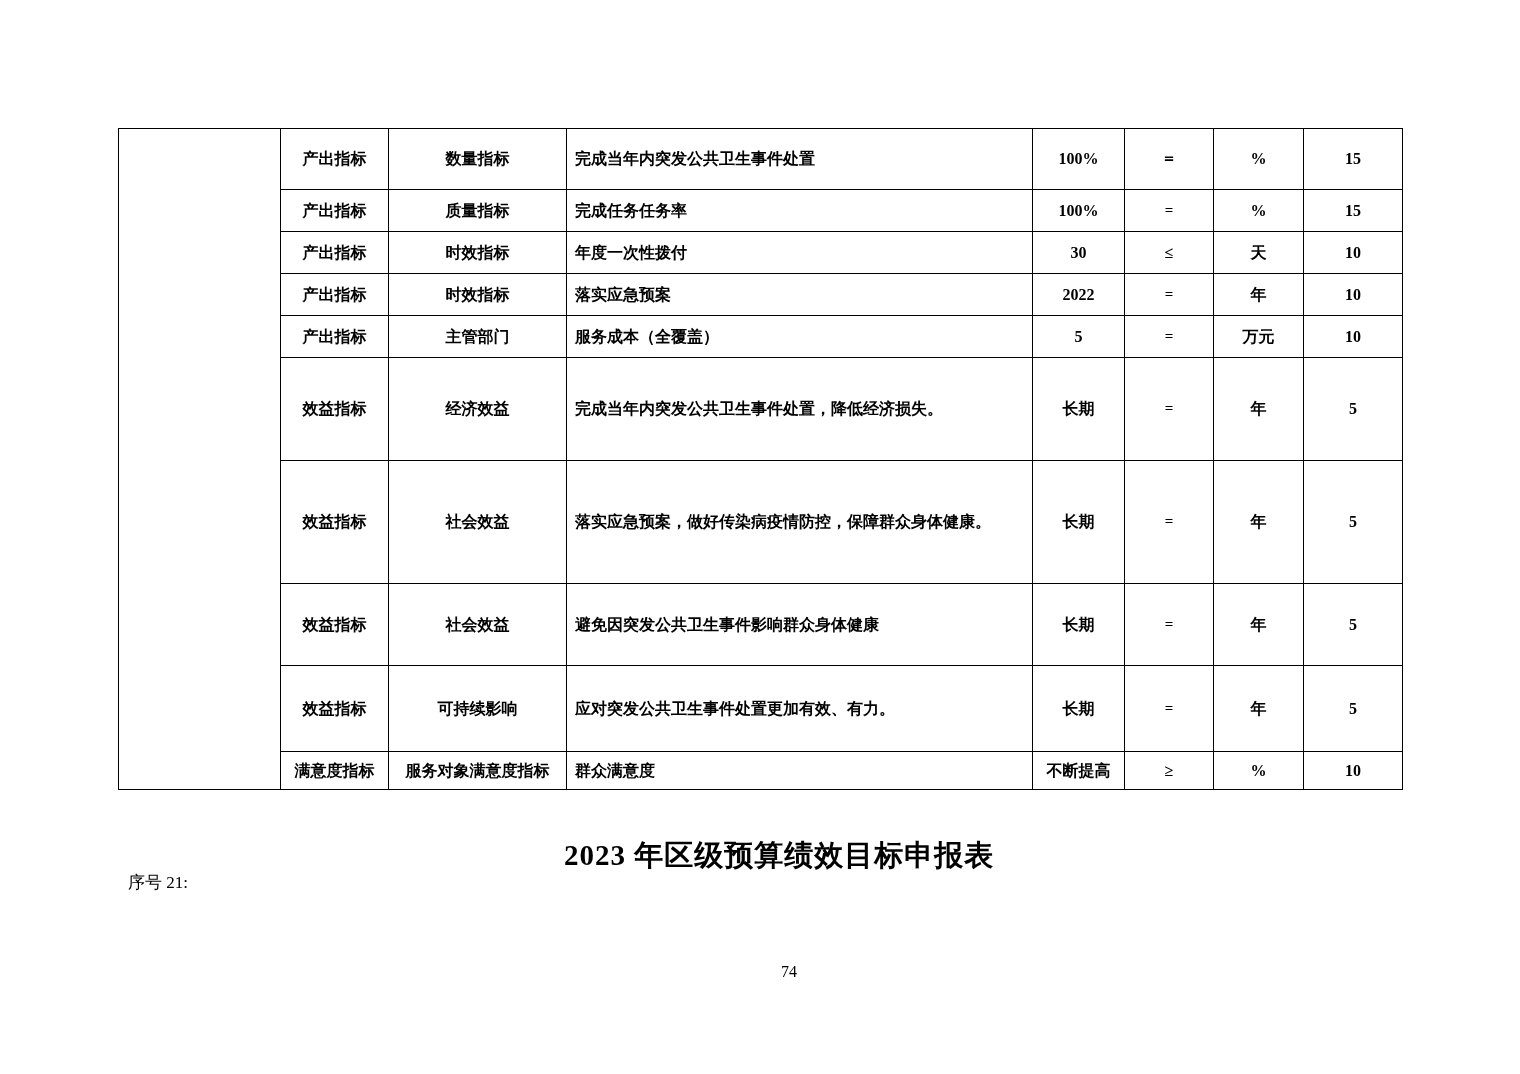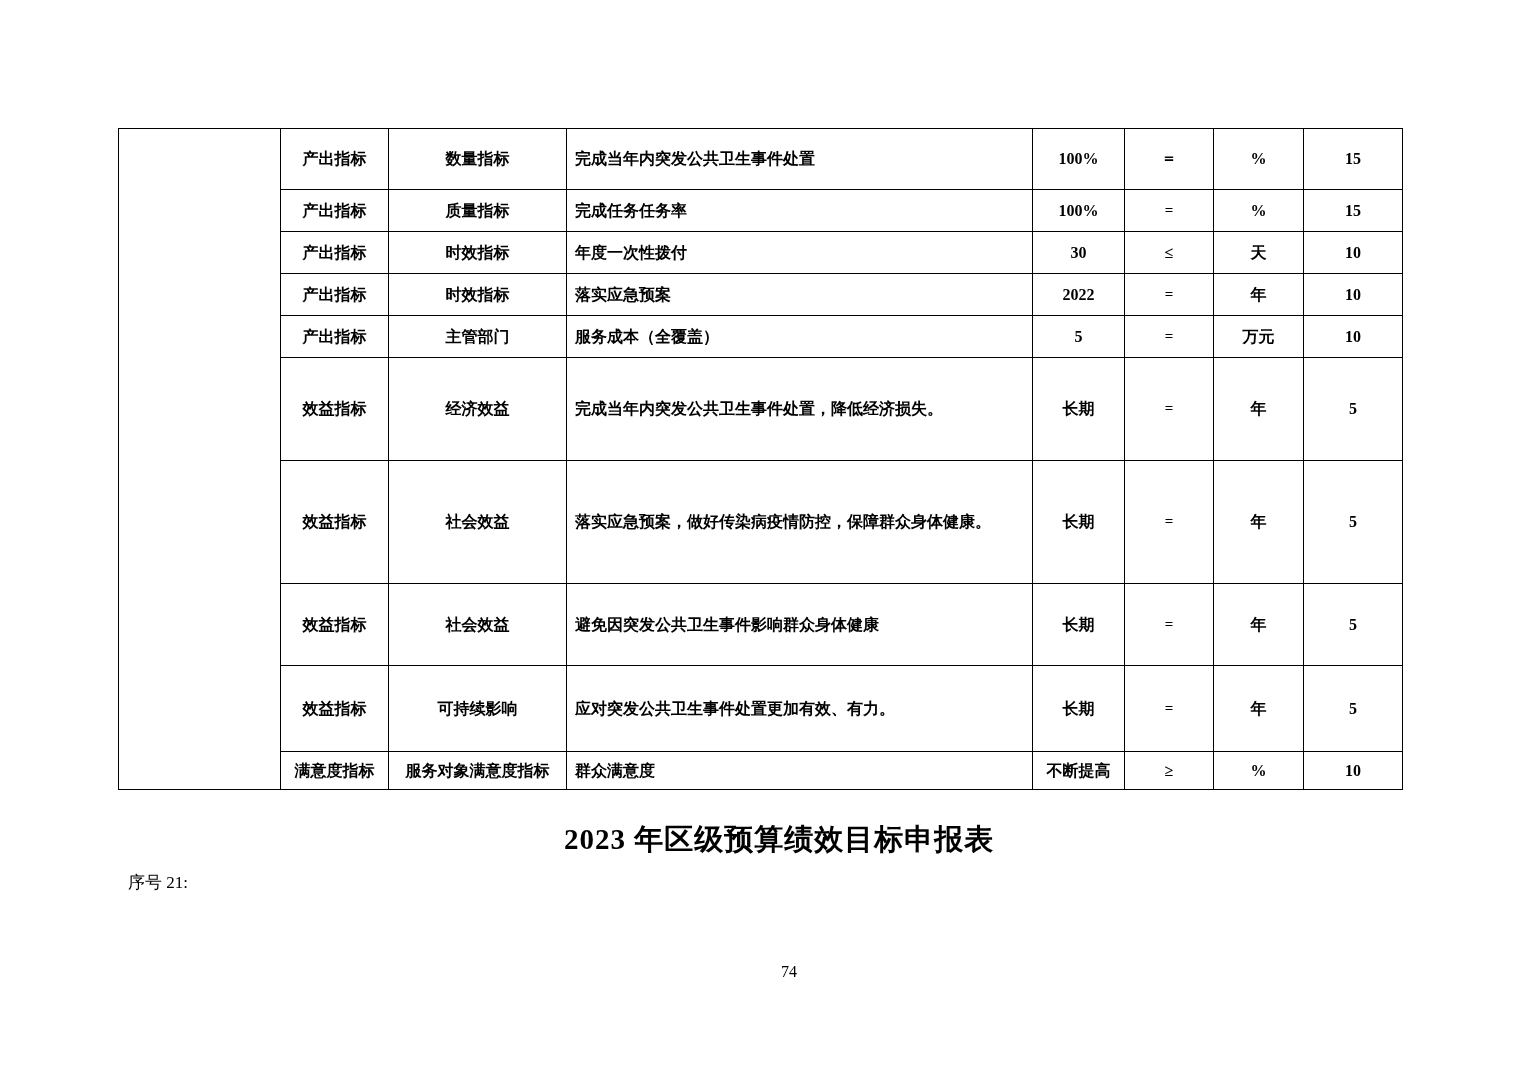--- a/index.html
+++ b/index.html
@@ -16,21 +16,21 @@
 
   
   .indicator-table{position:absolute;left:118px;top:128px;width:1284px;font-weight:bold;}
   .indicator-table td.name{text-align:left;padding-left:8px;padding-right:10px;margin-top:22px;}
   .indicator-table td.leftspan{border:1px solid #000;}
   .sign{font-size:15px;}
 
   
   .caption-area{position:absolute;left:118px;top:820px;width:1284px;height:48px;}
   .serial{position:absolute;left:10px;top:15px;font-size:17px;white-space:nowrap;margin-top:36px;}
-  .doc-title{position:absolute;left:38px;right:0;top:0;margin:0;text-align:center;
+  .doc-title{position:absolute;left:38px;right:0;top:0;margin:16px;text-align:center;
              font-size:29px;font-weight:bold;letter-spacing:1px;white-space:nowrap;}
 
   
   .declare-table{position:absolute;left:118px;top:873px;width:1284px;}
   .declare-table td{height:28px;}
 
   .page-number{position:absolute;left:0;top:963px;width:1520px;text-align:center;
                font-size:16px;padding-left:29px;}
 </style>
 </head>

